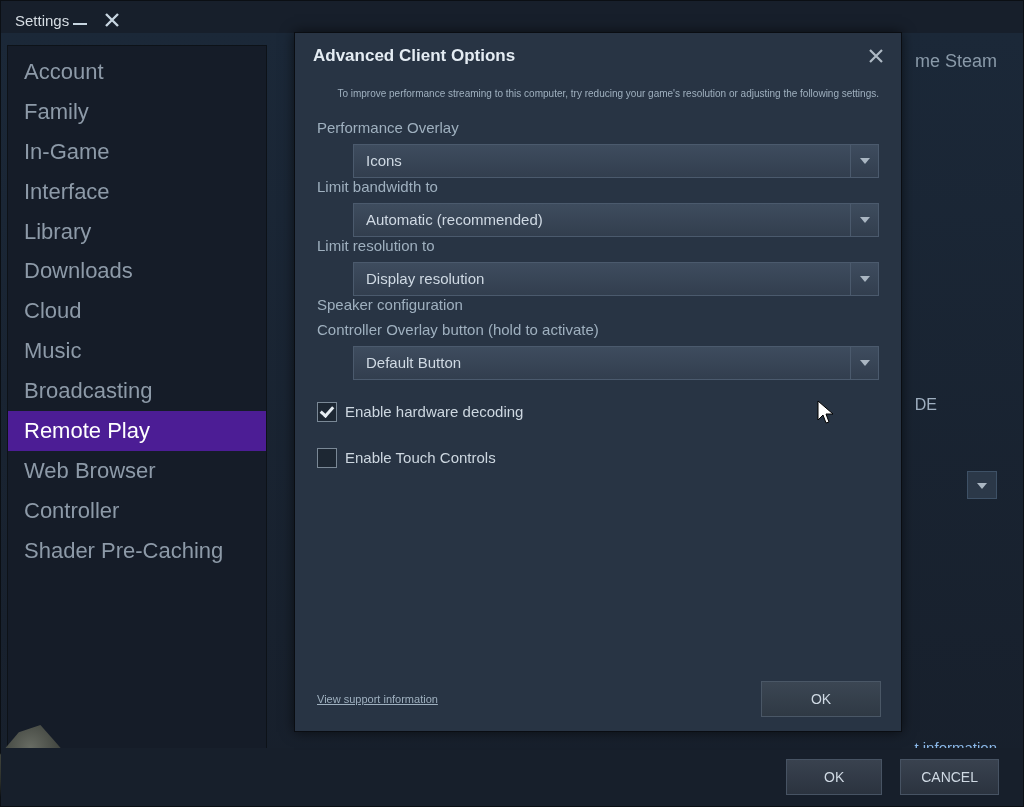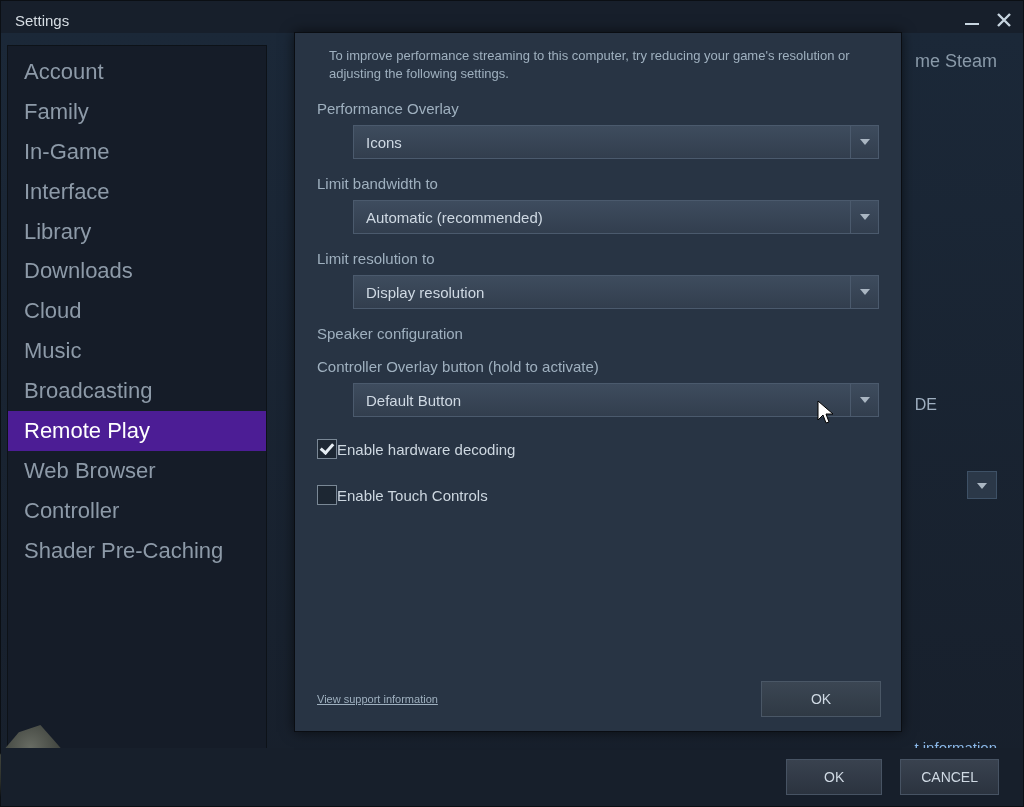--- a/index.html
+++ b/index.html
@@ -18,21 +18,21 @@
       position: absolute;
       left: 0; top: 0;
       width: 1024px; height: 807px;
       background: #1b2838;
       border: 1px solid #0b0f14;
     }
     .titlebar {
       height: 38px;
       display: flex;
       align-items: center;
-      justify-content: space-between;
+      justify-content: flex-start;
       padding: 0 8px 0 14px;
       color: #d6dde3;
       font-size: 15px;
       background: #171f2b;
     }
     .titlebar-controls {
       display: flex; gap: 10px; align-items: center;
       color: #c7d5e0;
     }
     .tb-btn { width: 22px; height: 22px; display:flex; align-items:center; justify-content:center; cursor:pointer; }
@@ -157,28 +157,28 @@
     .modal-close {
       width: 22px; height: 22px;
       display:flex; align-items:center; justify-content:center;
       cursor:pointer; color:#b6c3cf;
     }
     .modal-body {
       padding: 4px 22px 12px 22px;
     }
     .modal-desc {
       color: #9fb0bf;
-      font-size: 13px;
+      font-size: 10px;
       line-height: 1.35;
       margin: 10px 0 18px 12px;
+      text-align: right;
     }
     .field-label {
       color: #9fb0bf;
       font-size: 15px;
-      margin-top: 16px;
       margin-bottom: 8px;
     }
     .select {
       position: relative;
       height: 34px;
       background: linear-gradient(#3e4c5e, #323e4e);
       border: 1px solid #4b5a6d;
       color: #cfd9e3;
       font-size: 15px;
       display: flex;
@@ -195,21 +195,21 @@
       display:flex; align-items:center; justify-content:center;
     }
     .caret-tri {
       width: 0; height: 0;
       border-left: 5px solid transparent;
       border-right: 5px solid transparent;
       border-top: 6px solid #aab6c2;
     }
 
     .checkbox-row {
-      display: flex; align-items:center; gap: 0;
+      display: flex; align-items:center; gap: 8px;
       margin-top: 22px;
       color: #cdd7e0;
       font-size: 15px;
     }
     .checkbox-row.secondary { margin-top: 26px; }
     .checkbox {
       width: 20px; height: 20px;
       border: 1px solid #7a8896;
       background: #1d2733;
       display:flex; align-items:center; justify-content:center;
@@ -303,20 +303,28 @@
     <div class="avatar-blob"></div>
 
     <div class="footer">
       <div class="btn">OK</div>
       <div class="btn">CANCEL</div>
     </div>
   </div>
 </div>
 
 <div class="modal">
+  <div class="modal-header">
+    <span class="modal-title">Advanced Client Options</span>
+    <div class="modal-close">
+      <svg width="16" height="16" viewBox="0 0 16 16">
+          <path d="M2 2 L14 14 M14 2 L2 14" stroke="#aeb9c4" stroke-width="2.2"></path>
+        </svg>
+    </div>
+  </div>
 
   <div class="modal-body">
     <div class="modal-desc">To improve performance streaming to this computer, try reducing your game's resolution or adjusting the following settings.</div>
 
     <div class="field-label">Performance Overlay</div>
     <div class="select">
       <span>Icons</span>
       <div class="caret">
           <div class="caret-tri"></div>
         </div>

